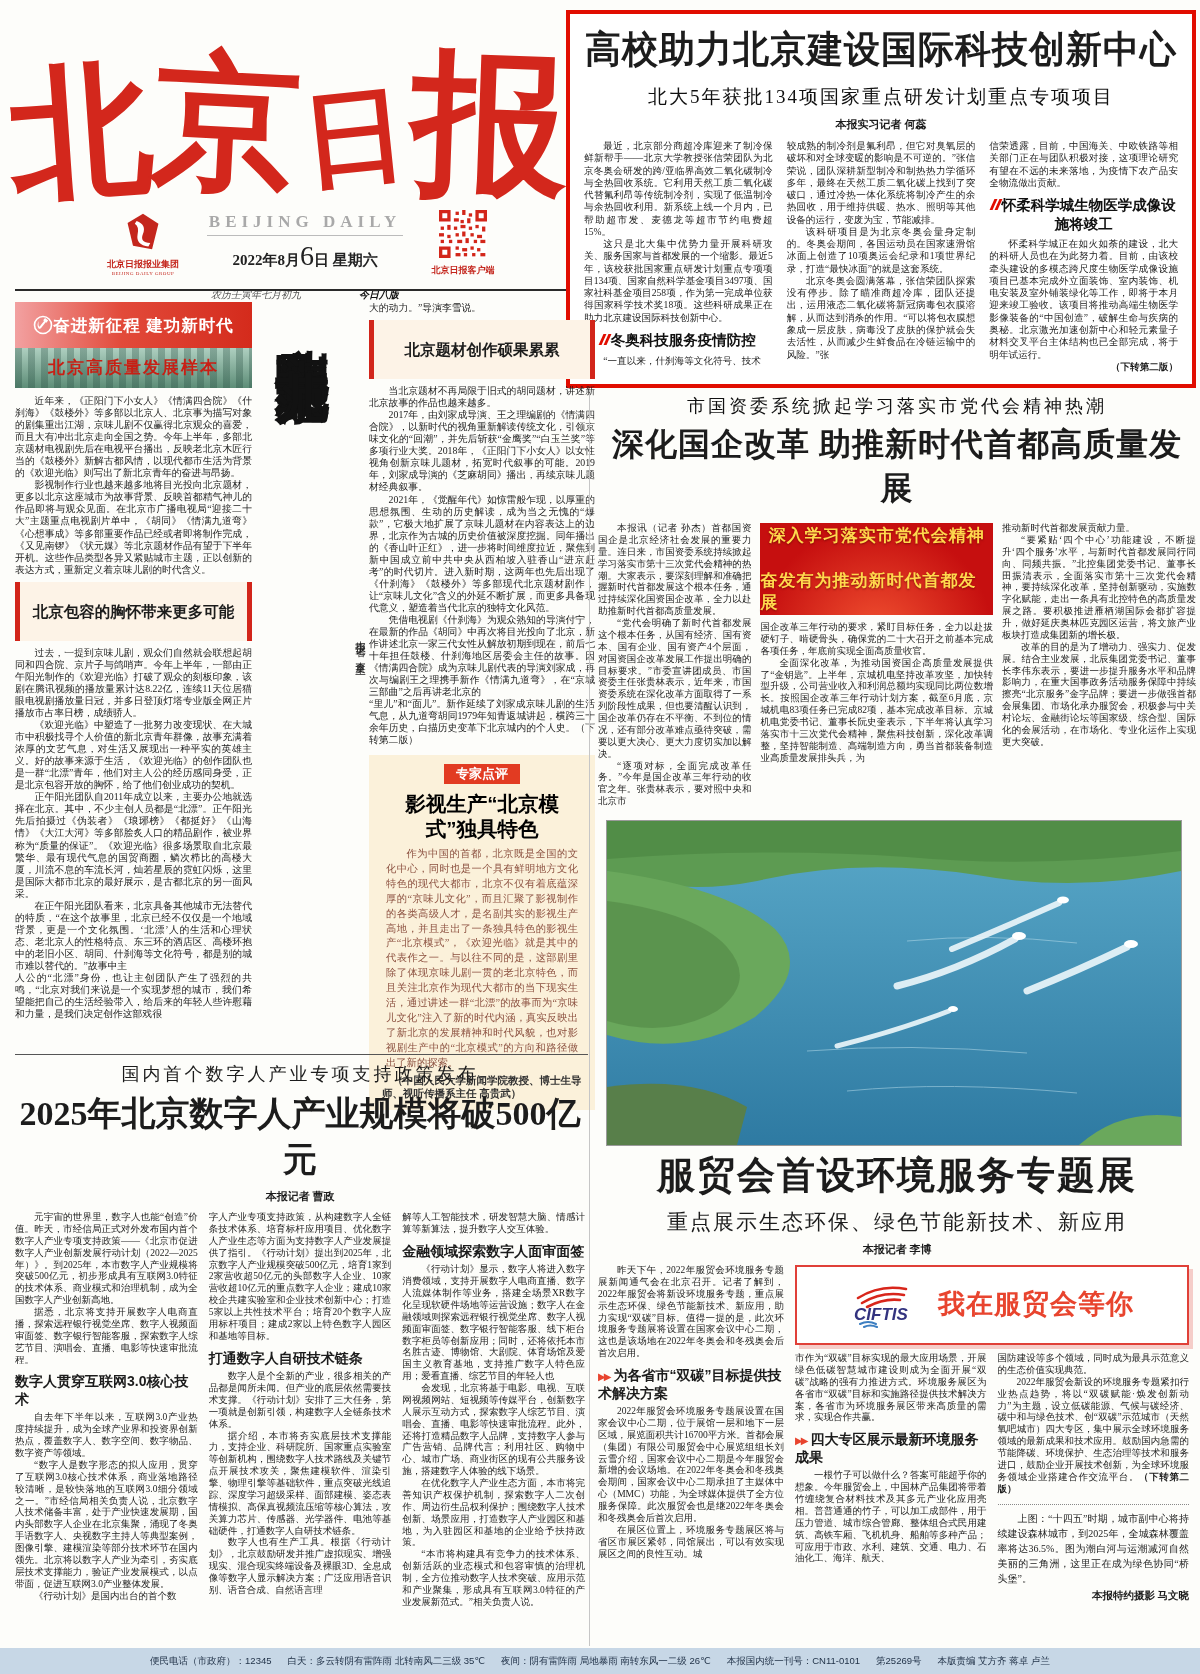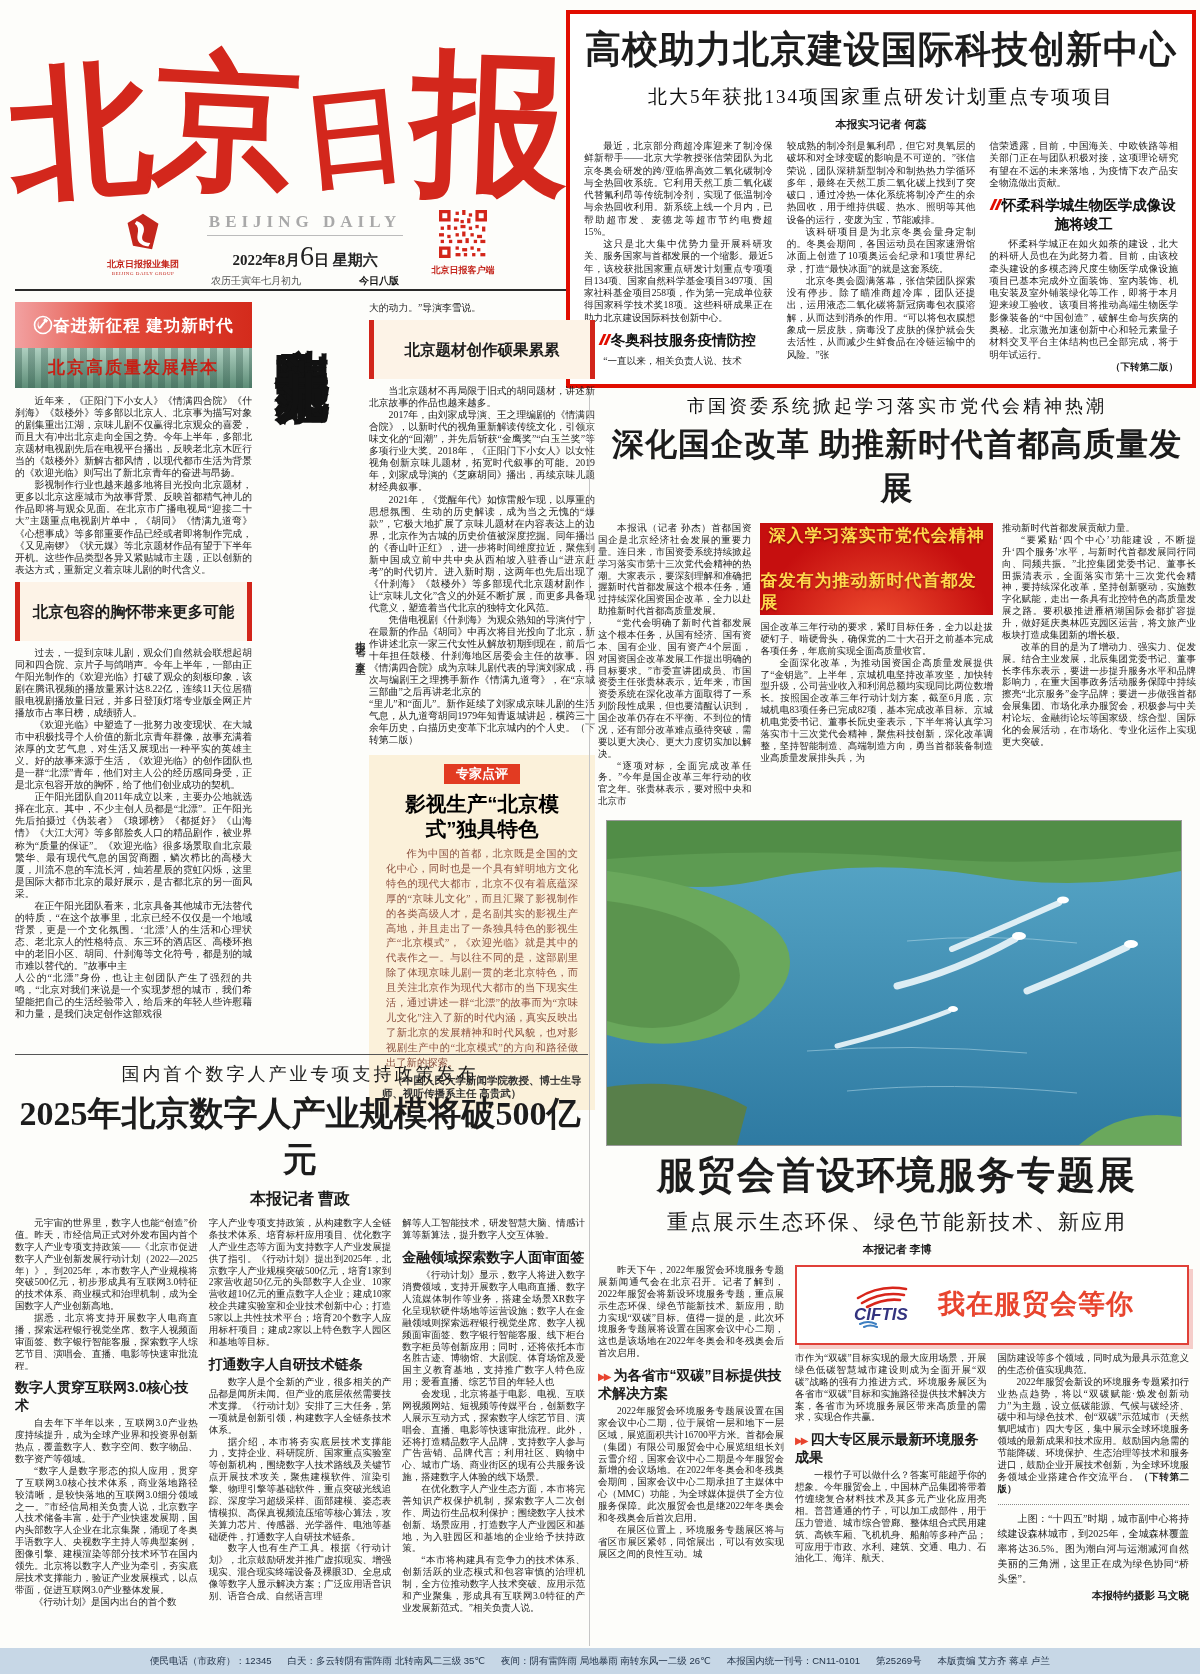--- a/index.html
+++ b/index.html
@@ -18,21 +18,21 @@
   .mc3{font-size:104px;transform:rotate(-6deg) translateY(-14px);margin:0 4px;}
   .mc4{font-size:156px;transform:rotate(2deg);}
   .group-logo{position:absolute;left:82px;top:206px;width:92px;text-align:center;}
   .group-name{color:#c4261d;font-weight:bold;font-size:9px;margin-top:2px;}
   .group-name-en{color:#c4261d;font-size:5px;letter-spacing:.5px;}
   .mast-center{position:absolute;left:192px;top:206px;width:196px;text-align:center;}
   .mast-en{color:#a9a9a9;font-size:17px;letter-spacing:5px;font-weight:bold;}
   .mast-center hr{border:none;border-top:1px solid #bbb;margin:3px 0 4px;}
   .mast-date{font-size:15px;font-weight:bold;color:#222;}
   .mast-date .big-day{font-size:28px;font-weight:normal;}
-  .mast-sub{font-size:10px;color:#555;margin-top:2px;display:flex;justify-content:space-between;padding:0 4px;}
+  .mast-sub{font-size:10px;color:#555;margin-top:16px;display:flex;justify-content:space-between;padding:0 4px;font-style:italic;}
   .mast-sub .pages{color:#111;font-weight:bold;text-align:center;}
   .qr-block{position:absolute;left:408px;top:204px;width:80px;text-align:center;}
   .qr-caption{color:#c4261d;font-size:9px;font-weight:bold;margin-top:2px;}
   .mast-rule{position:absolute;left:15px;top:289px;width:570px;border-top:2px solid #2a2a2a;}
   
   .lead-box{position:absolute;left:566px;top:10px;width:630px;height:378px;box-sizing:border-box;
             border:4px solid #e10d00;background:#fff;padding:10px 14px;overflow:hidden;}
   .lead-headline{font-weight:900;font-size:36px;text-align:center;letter-spacing:1px;transform:scaleY(1.04);margin-top:2px;}
   .lead-deck{font-size:19px;text-align:center;margin-top:9px;letter-spacing:2px;color:#111;}
   .lead-byline{font-size:11px;font-weight:bold;text-align:center;margin:7px 0 8px;}
@@ -79,21 +79,21 @@
               display:flex;flex-direction:column;align-items:center;justify-content:center;gap:24px;margin-bottom:7px;}
   .red-banner div{color:#ffd94d;font-weight:900;font-size:17px;letter-spacing:1px;
                   font-family:"Liberation Sans","DejaVu Sans",sans-serif;text-shadow:0 1px 2px rgba(90,0,0,.6);}
   
   .photo{position:absolute;left:606px;top:820px;width:576px;height:326px;border:1px solid #9a9a9a;box-sizing:border-box;}
   
   .hrule-left{position:absolute;left:15px;top:1054px;width:573px;border-top:1.5px solid #555;}
   .digital{position:absolute;left:15px;top:1062px;width:570px;height:584px;overflow:hidden;}
   .dig-kicker{font-size:18px;text-align:center;letter-spacing:3px;}
   .dig-headline{font-size:34px;font-weight:900;text-align:center;margin-top:5px;}
-  .dig-byline{font-size:16px;font-weight:bold;text-align:center;margin:6px 0 8px;}
+  .dig-byline{font-size:11px;font-weight:bold;text-align:center;margin:6px 0 8px;}
   .dig-cols{display:flex;gap:11px;font-size:9.5px;line-height:1.25;}
   .dig-cols>div{flex:1;}
   .bsub2{font-weight:900;font-size:14px;margin:7px 0 4px;font-family:"Liberation Sans","DejaVu Sans",sans-serif;}
   
   .ciftis{position:absolute;left:598px;top:1150px;width:598px;height:496px;overflow:hidden;}
   .cif-headline{font-size:38px;font-weight:900;text-align:center;letter-spacing:2px;
                 font-family:"Liberation Sans","DejaVu Sans",sans-serif;}
   .cif-deck{font-size:21px;text-align:center;margin-top:7px;letter-spacing:2px;}
   .cif-byline{font-size:11px;font-weight:bold;text-align:center;margin:6px 0 8px;}
   .cif-body{display:flex;gap:11px;font-size:9.5px;line-height:1.25;}
@@ -194,21 +194,21 @@
 
   <div class="lead-box sans">
     <div class="lead-headline">高校助力北京建设国际科技创新中心</div>
     <div class="lead-deck" style="font-family:'Liberation Serif','DejaVu Serif',serif">北大5年获批134项国家重点研发计划重点专项项目</div>
     <div class="lead-byline">本报实习记者 何蕊</div>
     <div class="lead-cols" style="font-family:'Liberation Serif','DejaVu Serif',serif">
       <div>
         <p class="p">最近，北京部分商超冷库迎来了制冷保鲜新帮手——北京大学教授张信荣团队为北京冬奥会研发的跨/亚临界高效二氧化碳制冷与全热回收系统。它利用天然工质二氧化碳代替氟利昂等传统制冷剂，实现了低温制冷与余热回收利用。新系统上线一个月内，已帮助超市发、麦德龙等超市节约电费超15%。</p>
         <p class="p">这只是北大集中优势力量开展科研攻关、服务国家与首都发展的一个缩影。最近5年，该校获批国家重点研发计划重点专项项目134项、国家自然科学基金项目3497项、国家社科基金项目258项，作为第一完成单位获得国家科学技术奖18项。这些科研成果正在助力北京建设国际科技创新中心。</p>
         <div class="ssub"><span class="slashes"><i></i><i></i></span><span>冬奥科技服务疫情防控</span></div>
-        <p class="p">“一直以来，相关负责人说、技术</p>
+        <p class="p">“一直以来，什刹海等文化符号、技术</p>
       </div>
       <div>
         <p class="p noind">较成熟的制冷剂是氟利昂，但它对臭氧层的破坏和对全球变暖的影响是不可逆的。”张信荣说，团队深耕新型制冷和制热热力学循环多年，最终在天然工质二氧化碳上找到了突破口，通过冷热一体化系统将制冷产生的余热回收，用于维持供暖、热水、照明等其他设备的运行，变废为宝，节能减排。</p>
         <p class="p">该科研项目是为北京冬奥会量身定制的。冬奥会期间，各国运动员在国家速滑馆冰面上创造了10项奥运会纪录和1项世界纪录，打造“最快冰面”的就是这套系统。</p>
         <p class="p">北京冬奥会圆满落幕，张信荣团队探索没有停步。除了瞄准商超冷库，团队还提出，运用液态二氧化碳将新冠病毒包衣膜溶解，从而达到消杀的作用。“可以将包衣膜想象成一层皮肤，病毒没了皮肤的保护就会失去活性，从而减少生鲜食品在冷链运输中的风险。”张</p>
       </div>
       <div>
         <p class="p noind">信荣透露，目前，中国海关、中欧铁路等相关部门正在与团队积极对接，这项理论研究有望在不远的未来落地，为疫情下农产品安全物流做出贡献。</p>
         <div class="ssub"><span class="slashes"><i></i><i></i></span><span>怀柔科学城生物医学成像设施将竣工</span></div>
         <p class="p">怀柔科学城正在如火如荼的建设，北大的科研人员也在为此努力着。目前，由该校牵头建设的多模态跨尺度生物医学成像设施项目已基本完成外立面装饰、室内装饰、机电安装及室外铺装绿化等工作，即将于本月迎来竣工验收。该项目将推动高端生物医学影像装备的“中国创造”，破解生命与疾病的奥秘。北京激光加速创新中心和轻元素量子材料交叉平台主体结构也已全部完成，将于明年试运行。</p>

